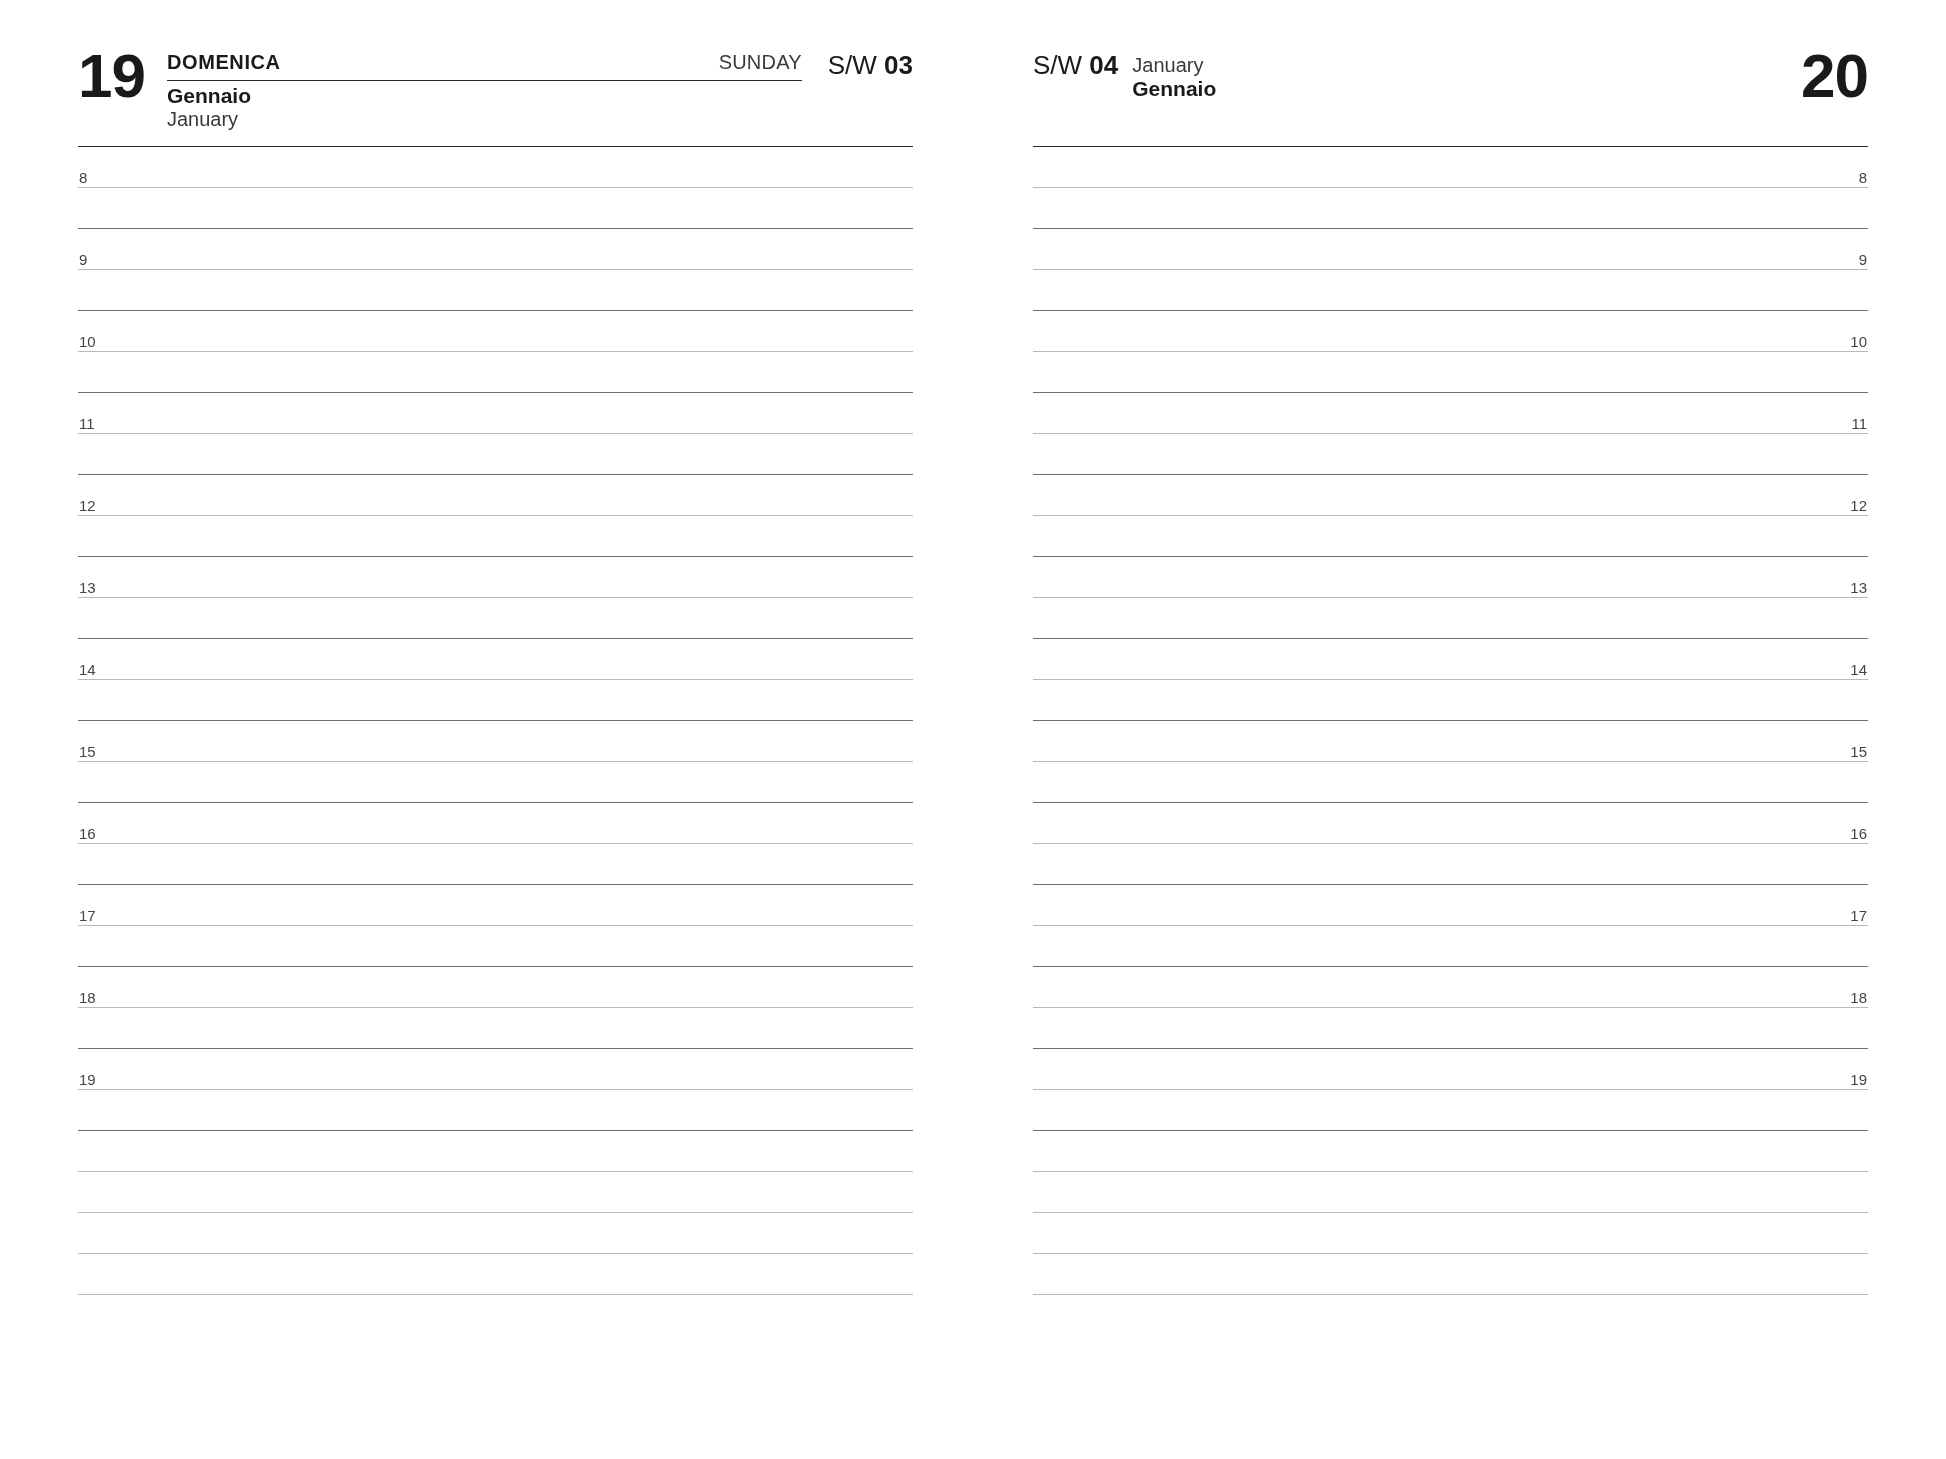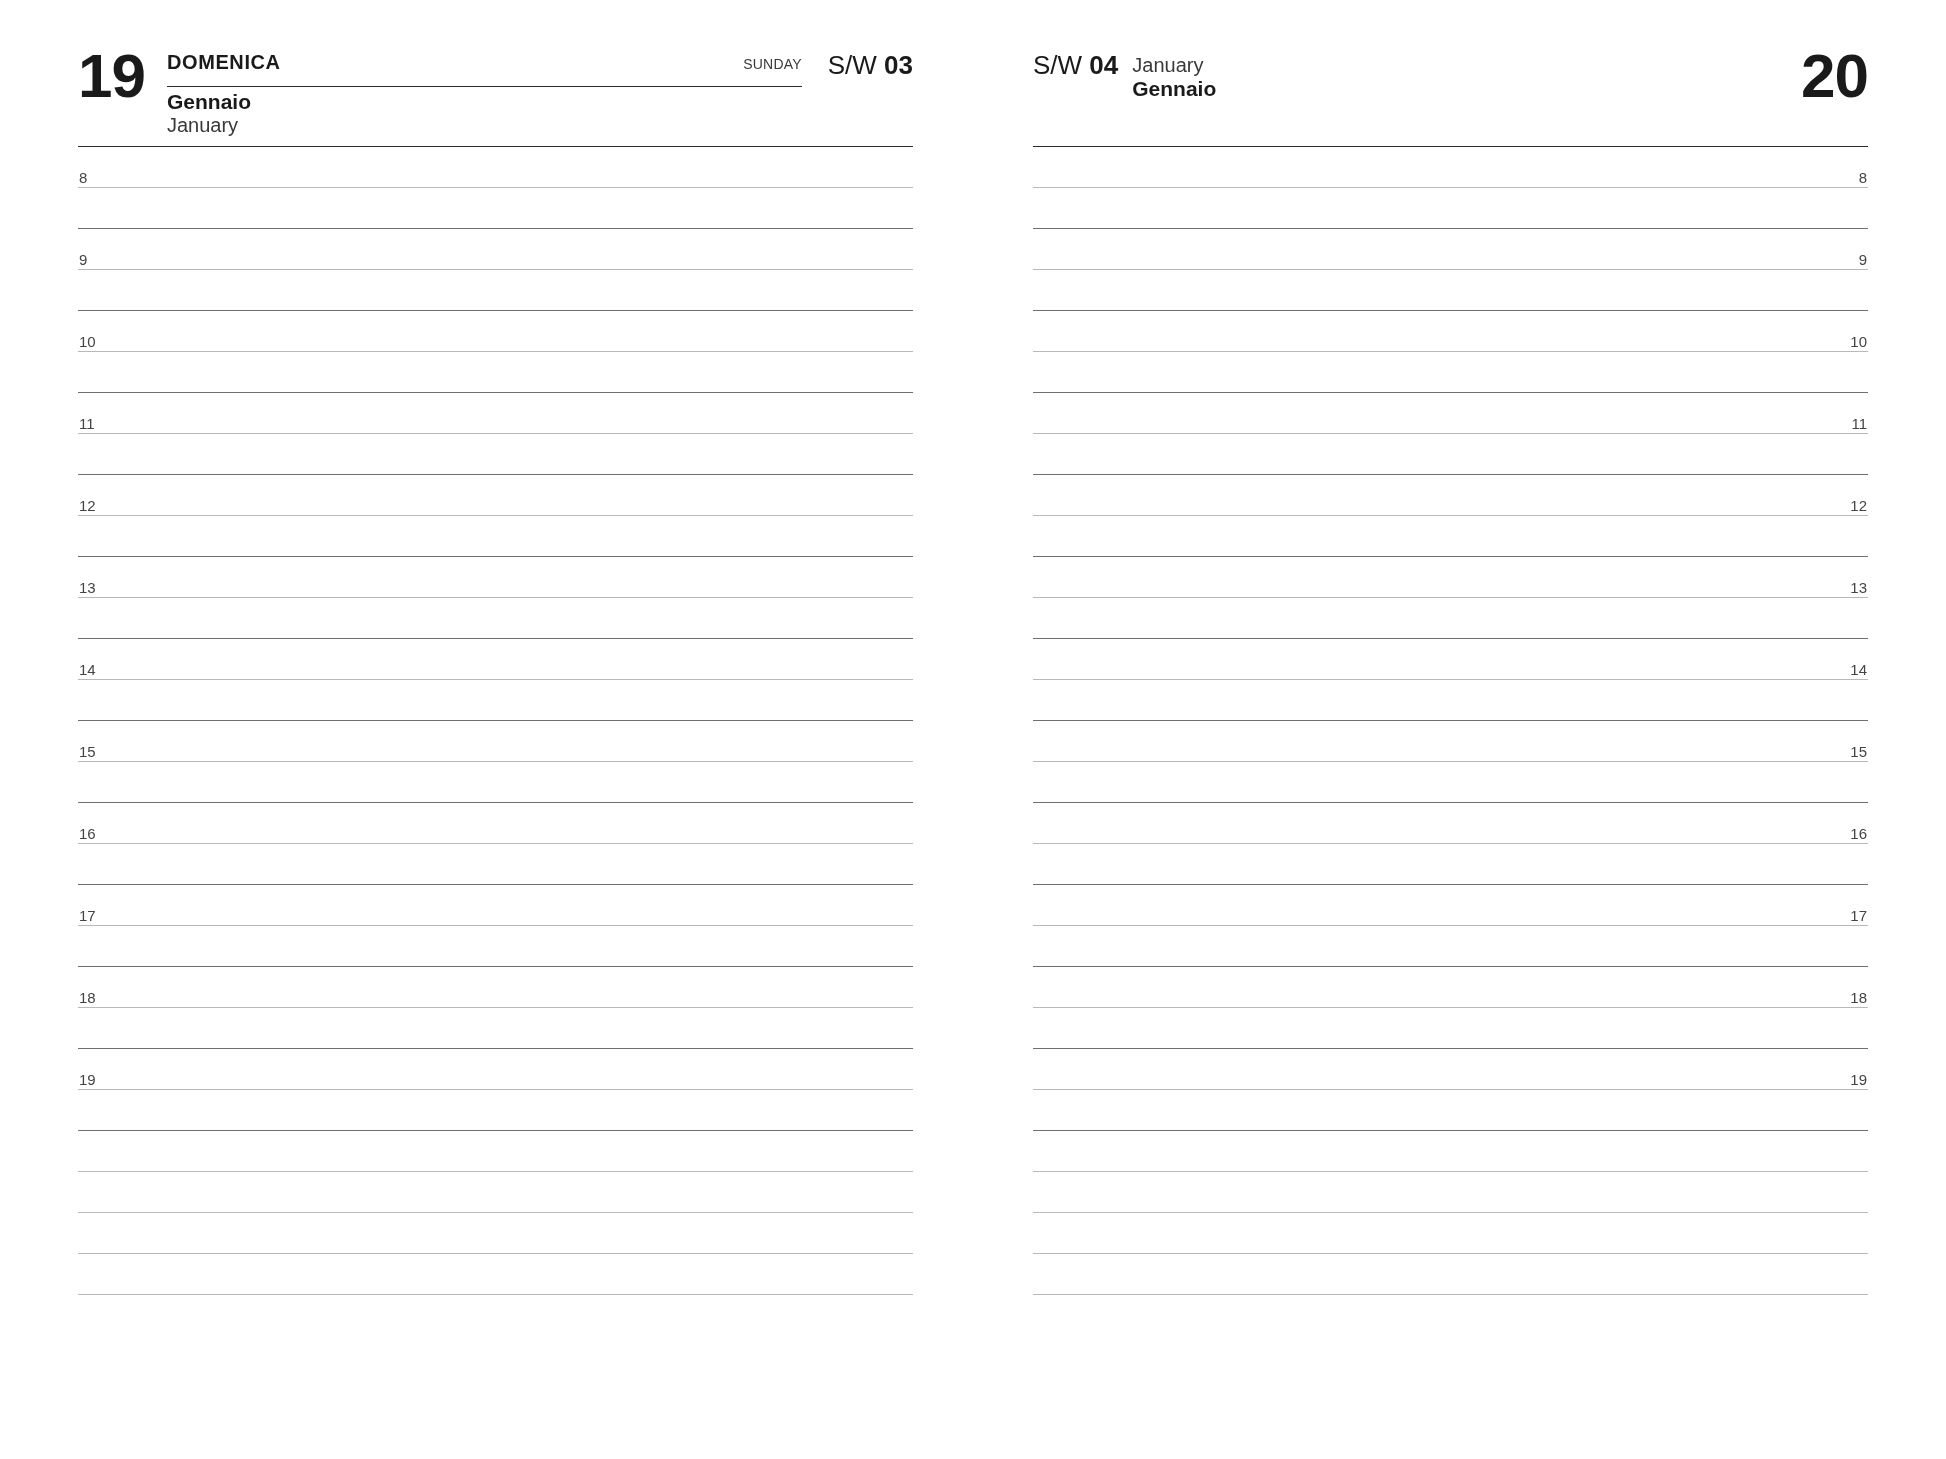--- a/index.html
+++ b/index.html
@@ -56,35 +56,35 @@
     flex: 1;
     display: flex;
     flex-direction: column;
     padding-top: 5px;
   }
   .head-row {
     display: flex;
     justify-content: space-between;
     align-items: baseline;
     border-bottom: 1.4px solid #2b2b2b;
-    padding-bottom: 12px;
+    padding-bottom: 6px;
   }
   .head-row.second {
     border-bottom: none;
     padding-top: 3px;
     flex-direction: column;
   }
   .lang-it-main {
     font-size: 20px;
     font-weight: 700;
     letter-spacing: 0.6px;
     color: #1a1a1a;
   }
   .lang-en-main {
-    font-size: 14px;
+    font-size: 20px;
     font-weight: 400;
     color: #3a3a3a;
     letter-spacing: 0.2px;
   }
   .lang-it-sub {
     font-size: 21px;
     font-weight: 700;
     color: #1a1a1a;
   }
   .lang-en-sub {

